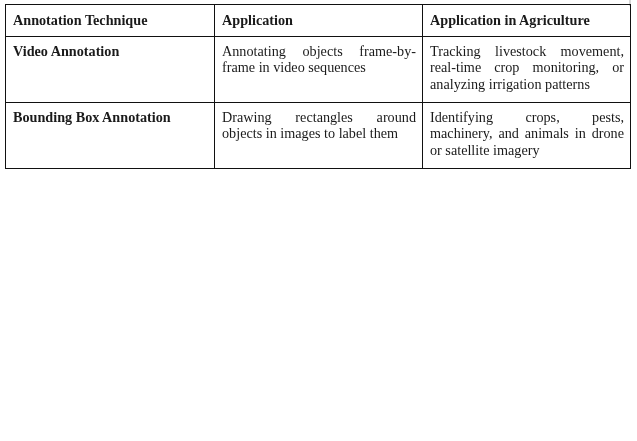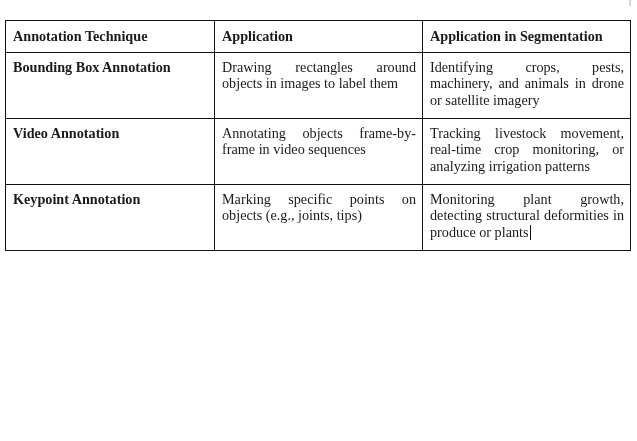--- a/index.html
+++ b/index.html
@@ -19,21 +19,21 @@
       position: absolute;
       left: 629px;
       top: 0;
       width: 2px;
       height: 6px;
       background: #d8d8d8;
     }
     table.doc-table {
       position: absolute;
       left: 5px;
-      top: 20px;
+      top: 4px;
       width: 625px;
       border-collapse: collapse;
       table-layout: fixed;
     }
     table.doc-table td, table.doc-table th {
       border: 1.5px solid #111;
       vertical-align: top;
       font-size: 14.2px;
       line-height: 16.3px;
       padding: 0;
@@ -83,52 +83,41 @@
   </colgroup>
   <thead>
     <tr>
       <th>
           <div class="cell">Annotation Technique</div>
         </th>
       <th>
           <div class="cell">Application</div>
         </th>
       <th>
-          <div class="cell">Application in Segmentation</div>
+          <div class="cell">Application in Agriculture</div>
         </th>
     </tr>
   </thead>
   <tbody>
-    <tr>
-      <td class="technique">
-          <div class="cell">Bounding Box Annotation</div>
-        </td>
-      <td>
-          <div class="cell">Drawing rectangles around objects in images to label them</div>
-        </td>
-      <td>
-          <div class="cell">Identifying crops, pests, machinery, and animals in drone or satellite imagery</div>
-        </td>
-    </tr>
     <tr>
       <td class="technique">
           <div class="cell">Video Annotation</div>
         </td>
       <td>
           <div class="cell">Annotating objects frame-by-frame in video sequences</div>
         </td>
       <td>
           <div class="cell">Tracking livestock movement, real-time crop monitoring, or analyzing irrigation patterns</div>
         </td>
     </tr>
     <tr>
       <td class="technique">
-          <div class="cell">Keypoint Annotation</div>
+          <div class="cell">Bounding Box Annotation</div>
         </td>
       <td>
-          <div class="cell">Marking specific points on objects (e.g., joints, tips)</div>
+          <div class="cell">Drawing rectangles around objects in images to label them</div>
         </td>
       <td>
-          <div class="cell"><span>Monitoring plant growth, detecting structural deformities in produce or plants</span><span class="caret"></span></div>
+          <div class="cell">Identifying crops, pests, machinery, and animals in drone or satellite imagery</div>
         </td>
     </tr>
   </tbody>
 </table>
 
 </body></html>

